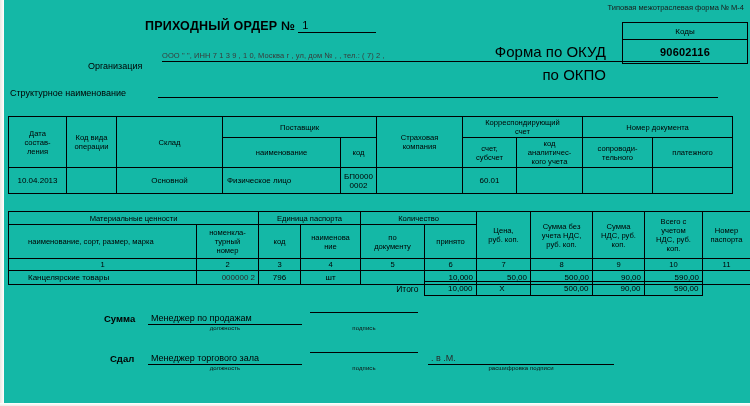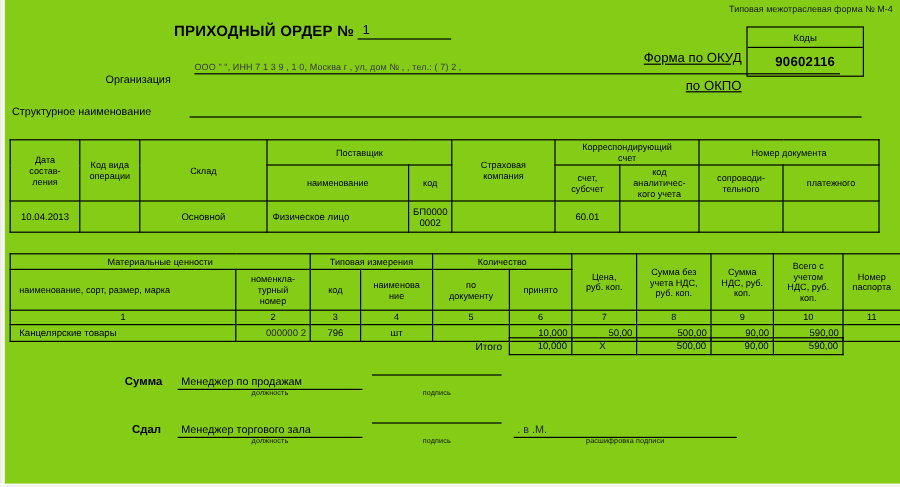--- a/index.html
+++ b/index.html
@@ -12,21 +12,21 @@
     background: #ffffff;
     font-family: "Liberation Sans", sans-serif;
     color: #000000;
     overflow: hidden;
   }
 
   #page {
     position: relative;
     width: 750px;
     height: 406px;
-    background: #84cc16;
+    background: #14b8a6;
     box-sizing: border-box;
   }
 
   
   #page::before {
     content: "";
     position: absolute;
     left: 0; top: 0;
     width: 4px; height: 100%;
     background: linear-gradient(to right, #e8e8e2, #ffffff);
@@ -52,21 +52,21 @@
     line-height: 10px;
     color: #1a1a1a;
   }
   .legend div { white-space: nowrap; }
 
   
   .codes-box {
     position: absolute;
     left: 622px;
     top: 22px;
-    width: 98px;
+    width: 126px;
     border: 1.6px solid #000;
     box-sizing: border-box;
   }
   .codes-row {
     height: 17px;
     border-bottom: 1.2px solid #000;
     display: flex;
     align-items: center;
     justify-content: center;
     box-sizing: border-box;
@@ -77,24 +77,23 @@
   }
   .codes-val {
     font-size: 11px;
     font-weight: bold;
     letter-spacing: .2px;
   }
   .codes-row.tall { height: 23px; }
 
   .codes-label {
     position: absolute;
-    right: 132px;
-    font-size: 11px;
-    white-space: nowrap;
-    text-decoration: underline;
+    right: 144px;
+    font-size: 15px;
+    white-space: nowrap;
   }
   .lbl-okud { top: 43px; }
   .lbl-okpo { top: 66px; }
 
   
   .doc-title {
     position: absolute;
     left: 128px;
     top: 19px;
     font-size: 12.5px;
@@ -196,21 +195,21 @@
   #table2 {
     left: 8px;
     top: 211px;
     width: 724px;
   }
   #table2 td { height: 12px; }
   #table2 .grp { height: 13px; }
   #table2 .sub { height: 34px; }
   #table2 .numrow td { height: 11px; font-size: 7.6px; }
   #table2 .data-row td { height: 14px; font-size: 8px; }
-  #table2 .cell-left { text-align: left; padding-left: 7px; }
+  #table2 .cell-left { text-align: left; padding-left: 19px; }
   #table2 .cell-right { text-align: right; padding-right: 3px; }
   .boxed { border: 1.7px solid #000 !important; }
   .bx-l { border-left: 1.7px solid #000 !important; }
   .bx-r { border-right: 1.7px solid #000 !important; }
   .bx-t { border-top: 1.7px solid #000 !important; }
   .bx-b { border-bottom: 1.7px solid #000 !important; }
   .redact { filter: blur(0.4px); color: #2a2a2a; }
 
   
   #totals {
@@ -384,21 +383,21 @@
         <col style="width:52px">
         <col style="width:54px">
         <col style="width:62px">
       <col style="width:52px">
         <col style="width:58px">
         <col style="width:48px">
     </colgroup>
     <tbody>
       <tr>
         <td colspan="2" class="grp">Материальные ценности</td>
-        <td colspan="2" class="grp">Типовая измерения</td>
+        <td colspan="2" class="grp">Единица паспорта</td>
         <td colspan="2" class="grp">Количество</td>
         <td rowspan="2" class="sub">
           <span>Цена,</span><br>
           <span>руб. коп.</span>
         </td>
         <td rowspan="2" class="sub">
           <span>Сумма без</span><br>
           <span>учета НДС,</span><br>
           <span>руб. коп.</span>
         </td>

